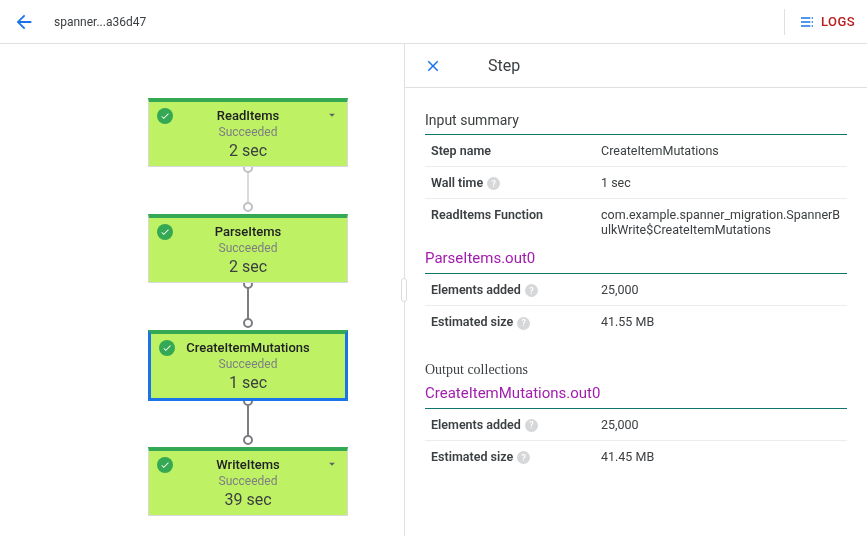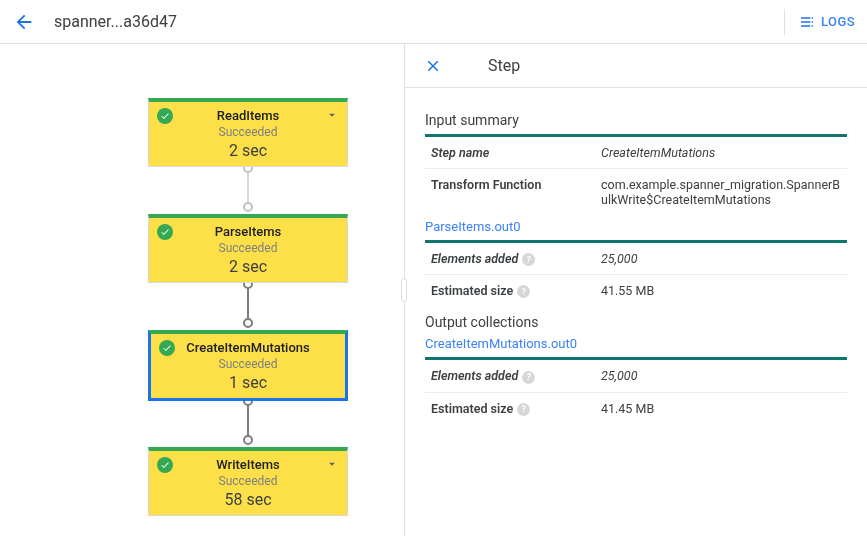--- a/index.html
+++ b/index.html
@@ -21,33 +21,33 @@
   }
   .back-arrow {
     width: 32px; height: 32px;
     display: flex; align-items: center; justify-content: center;
     color: #1a73e8;
     cursor: pointer;
     border-radius: 50%;
   }
   .back-arrow svg { width: 22px; height: 22px; fill: #1a73e8; }
   .job-title {
-    font-size: 16px;
+    font-size: 12px;
     color: #3c4043;
     margin-left: 14px;
     flex: 0 0 auto;
   }
   .topbar-spacer { flex: 1; }
   .topbar-sep {
     width: 1px; height: 26px; background: #e0e0e0;
     margin: 0 14px;
   }
   .logs-btn {
     display: flex; align-items: center;
-    color: #3b82f6;
+    color: #b91c1c;
     font-size: 13px;
     font-weight: 500;
     letter-spacing: .4px;
     cursor: pointer;
     text-transform: uppercase;
   }
   .logs-btn svg { width: 16px; height: 16px; fill: #1a73e8; margin-right: 6px; }
 
   .main {
     display: flex;
@@ -76,21 +76,21 @@
   }
 
   .graph {
     position: relative;
     width: 100%; height: 100%;
   }
   .node {
     position: absolute;
     left: 148px;
     width: 200px;
-    background: #fde047;
+    background: #bef264;
     border: 1px solid #d8d9da;
     border-top: 4px solid #34a853;
     text-align: center;
     cursor: pointer;
   }
   .node.selected {
     border: 3px solid #1a73e8;
     border-top: 4px solid #34a853;
   }
   .node .check {
@@ -163,21 +163,21 @@
     font-size: 14px;
     color: #3c4043;
     margin: 12px 0 6px;
   }
   .kv-table {
     width: 100%;
     border-collapse: collapse;
     font-size: 12.5px;
   }
   .kv-table tr { border-top: 1px solid #ececec; }
-  .kv-table tr:first-child { border-top: 3px solid #0f766e; font-style: italic; }
+  .kv-table tr:first-child { border-top: 1px solid #0f766e; }
   .kv-table td { padding: 8px 6px; vertical-align: top; }
   .kv-table td.key {
     width: 170px;
     font-weight: 600;
     color: #3c4043;
   }
   .kv-table td.val {
     color: #3c4043;
     word-break: break-all;
   }
@@ -187,22 +187,22 @@
     border-radius: 50%;
     background: #d6d7d9;
     color: #fff;
     font-size: 9px;
     align-items: center; justify-content: center;
     margin-left: 4px;
     vertical-align: middle;
     cursor: default;
   }
   .subhead {
-    font-size: 13px;
-    color: #3b82f6;
+    font-size: 15px;
+    color: #a21caf;
     margin: 4px 0 6px;
   }
 </style>
 </head>
 <body>
 
 <div class="topbar">
   <div class="back-arrow">
     <svg viewBox="0 0 24 24">
         <path d="M20 11H7.83l5.59-5.59L12 4l-8 8 8 8 1.41-1.41L7.83 13H20z"></path>
@@ -276,21 +276,21 @@
         <span class="check">
             <svg viewBox="0 0 24 24">
               <path d="M9 16.2 4.8 12l-1.4 1.4L9 19 21 7l-1.4-1.4z"></path>
             </svg>
           </span>
         <span class="chev"><svg viewBox="0 0 24 24">
               <path d="M7 10l5 5 5-5z"></path>
             </svg></span>
         <div class="title">WriteItems</div>
         <div class="status">Succeeded</div>
-        <div class="time">58 sec</div>
+        <div class="time">39 sec</div>
       </div>
 
     </div>
     <div class="drag-handle"></div>
   </div>
 
   <div class="detail-pane">
     <div class="detail-header">
       <div class="close-btn">
         <svg viewBox="0 0 24 24">
@@ -303,41 +303,45 @@
     <div class="detail-body">
 
       <div class="section-title">Input summary</div>
       <table class="kv-table">
         <tbody>
             <tr>
           <td class="key"><span>Step name</span></td>
           <td class="val"><span>CreateItemMutations</span></td>
         </tr>
         <tr>
-          <td class="key"><span>Transform Function</span></td>
+          <td class="key"><span>Wall time</span><span class="help-q">?</span></td>
+          <td class="val"><span>1 sec</span></td>
+        </tr>
+        <tr>
+          <td class="key"><span>ReadItems Function</span></td>
           <td class="val"><span>com.example.spanner_migration.SpannerBulkWrite$CreateItemMutations</span></td>
         </tr>
       </tbody>
         </table>
 
       <div class="subhead">ParseItems.out0</div>
       <table class="kv-table">
         <tbody>
             <tr>
           <td class="key"><span>Elements added</span><span class="help-q">?</span></td>
           <td class="val"><span>25,000</span></td>
         </tr>
         <tr>
           <td class="key"><span>Estimated size</span><span class="help-q">?</span></td>
           <td class="val"><span>41.55 MB</span></td>
         </tr>
       </tbody>
         </table>
 
-      <div class="section-title" style="margin-top:8px;">Output collections</div>
+      <div class="section-title" style="margin-top:24px;font-family:Liberation Serif, serif;">Output collections</div>
       <div class="subhead">CreateItemMutations.out0</div>
       <table class="kv-table">
         <tbody>
             <tr>
           <td class="key"><span>Elements added</span><span class="help-q">?</span></td>
           <td class="val"><span>25,000</span></td>
         </tr>
         <tr>
           <td class="key"><span>Estimated size</span><span class="help-q">?</span></td>
           <td class="val"><span>41.45 MB</span></td>

